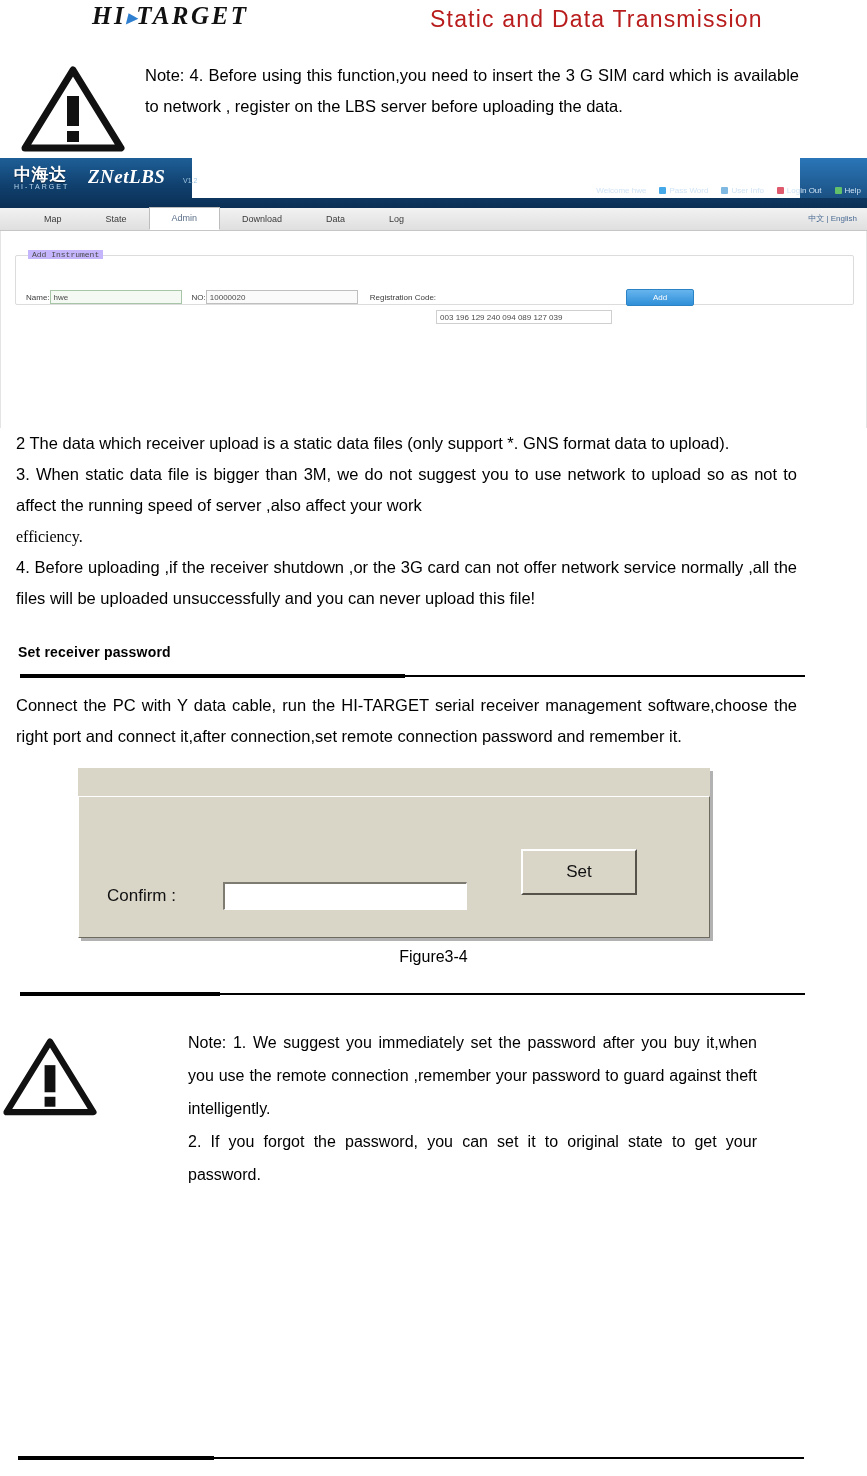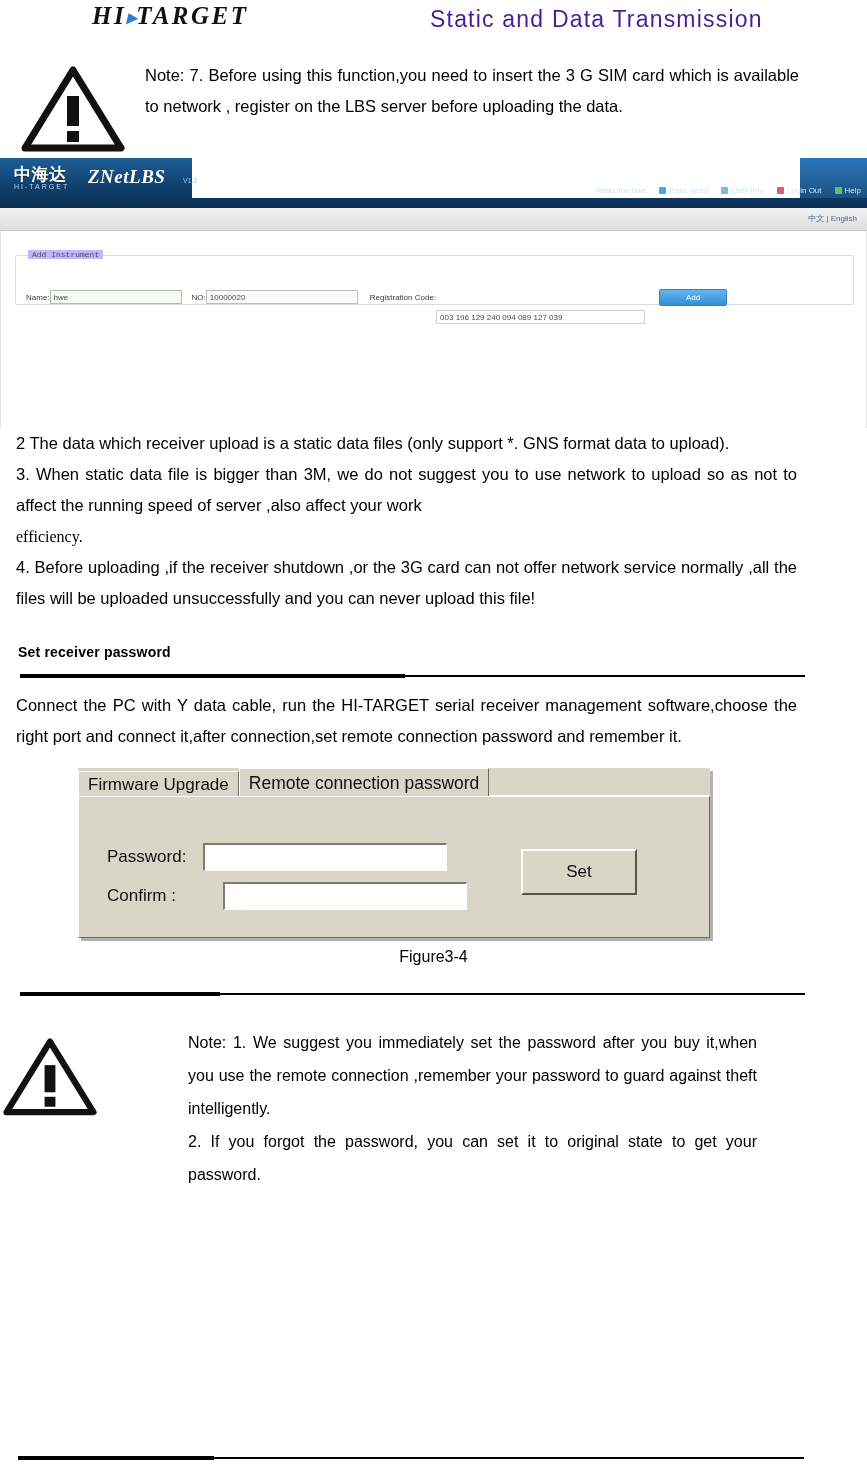--- a/index.html
+++ b/index.html
@@ -36,21 +36,21 @@
   .brand-logo .dot {
     color: #2f7fd0;
     font-size: 20px;
     letter-spacing: 0;
   }
   .header-title {
     position: absolute;
     left: 430px;
     top: 6px;
     font-size: 23px;
-    color: #4c1d95;
+    color: #b91c1c;
     letter-spacing: 1.2px;
     white-space: nowrap;
   }
 
   
   .note-block {
     position: relative;
     display: flex;
     align-items: flex-start;
   }
@@ -261,21 +261,21 @@
     background: #fafafa;
     font-size: 8px;
     color: #4b4b4b;
     padding: 0 3px;
     display: flex;
     align-items: center;
     box-sizing: border-box;
   }
   .znet-input.name { width: 132px; border-color: #a7c6a7; background: #f4f9f4; }
   .znet-input.no   { width: 152px; }
-  .znet-input.reg  { width: 209px; background: #ffffff; border-color: #cfcfcf; margin-top: 40px; }
+  .znet-input.reg  { width: 176px; background: #ffffff; border-color: #cfcfcf; margin-top: 40px; }
   .znet-addbtn {
     margin-left: 14px;
     width: 66px;
     height: 15px;
     background: linear-gradient(180deg, #67b5ee 0%, #2f8fd8 100%);
     border: 1px solid #2b82c5;
     border-radius: 2px;
     color: #ffffff;
     font-size: 8px;
     display: flex;
@@ -488,21 +488,21 @@
 </div>
 
 <div class="note-block" id="note-top">
   <div class="warn-icon">
     <svg width="104" height="88" viewBox="0 0 104 88" aria-hidden="true">
       <path d="M52 6 L100 84 L4 84 Z" fill="none" stroke="#111" stroke-width="7" stroke-linejoin="round"></path>
       <rect x="46" y="32" width="12" height="30" fill="#111"></rect>
       <rect x="46" y="67" width="12" height="11" fill="#111"></rect>
     </svg>
   </div>
-  <div class="note-text">Note: 7. Before using this function,you need to insert the 3 G SIM card which is available to network , register on the LBS server before uploading the data.</div>
+  <div class="note-text">Note: 4. Before using this function,you need to insert the 3 G SIM card which is available to network , register on the LBS server before uploading the data.</div>
 </div>
 
 <div class="screenshot-znet">
 
   <div class="znet-topbar">
     <div class="znet-whitepanel"></div>
     <div class="znet-bluecap"></div>
 
     <div class="znet-logowrap">
       <div class="znet-cn">中海达</div>
@@ -528,20 +528,28 @@
           <em style="font-style:normal">Login Out</em>
         </span>
       <span>
           <i class="znet-mi mi-help"></i>
           <em style="font-style:normal">Help</em>
         </span>
     </div>
   </div>
 
   <div class="znet-tabsbar">
+    <div class="znet-tabs">
+      <div class="znet-tab">Map</div>
+      <div class="znet-tab">State</div>
+      <div class="znet-tab active">Admin</div>
+      <div class="znet-tab">Download</div>
+      <div class="znet-tab">Data</div>
+      <div class="znet-tab">Log</div>
+    </div>
     <div class="znet-lang">中文 | English</div>
   </div>
 
   <div class="znet-body">
     <div class="znet-fieldset">
       <div class="znet-legend">Add Instrument</div>
       <div class="znet-formrow">
         <div class="znet-label">Name:</div>
         <div class="znet-input name">hwe</div>
         <div class="znet-label" style="margin-left:10px">NO:</div>
@@ -565,30 +573,21 @@
 </div>
 
 <div class="rule"></div>
 
 <div class="body-wrap" style="margin-top:12px">
   <p class="para">Connect the PC with Y data cable, run the HI-TARGET serial receiver management software,choose the right port and connect it,after connection,set remote connection password and remember it.</p>
 </div>
 
 <div class="dialog-wrap">
   <div class="dlg">
-    <div class="dlg-tabstrip">
-      <div class="dlg-tab">Firmware Upgrade</div>
-      <div class="dlg-tab active">Remote connection password</div>
-      <div class="dlg-tab-filler"></div>
-    </div>
     <div class="dlg-panel">
-      <div class="dlg-field f1">
-        <div class="dlg-flabel">Password:</div>
-        <div class="dlg-input"></div>
-      </div>
       <div class="dlg-field f2">
         <div class="dlg-flabel">Confirm :</div>
         <div class="dlg-input"></div>
       </div>
       <div class="dlg-setbtn">Set</div>
     </div>
   </div>
 </div>
 
 <div class="figure-caption">Figure3-4</div>

